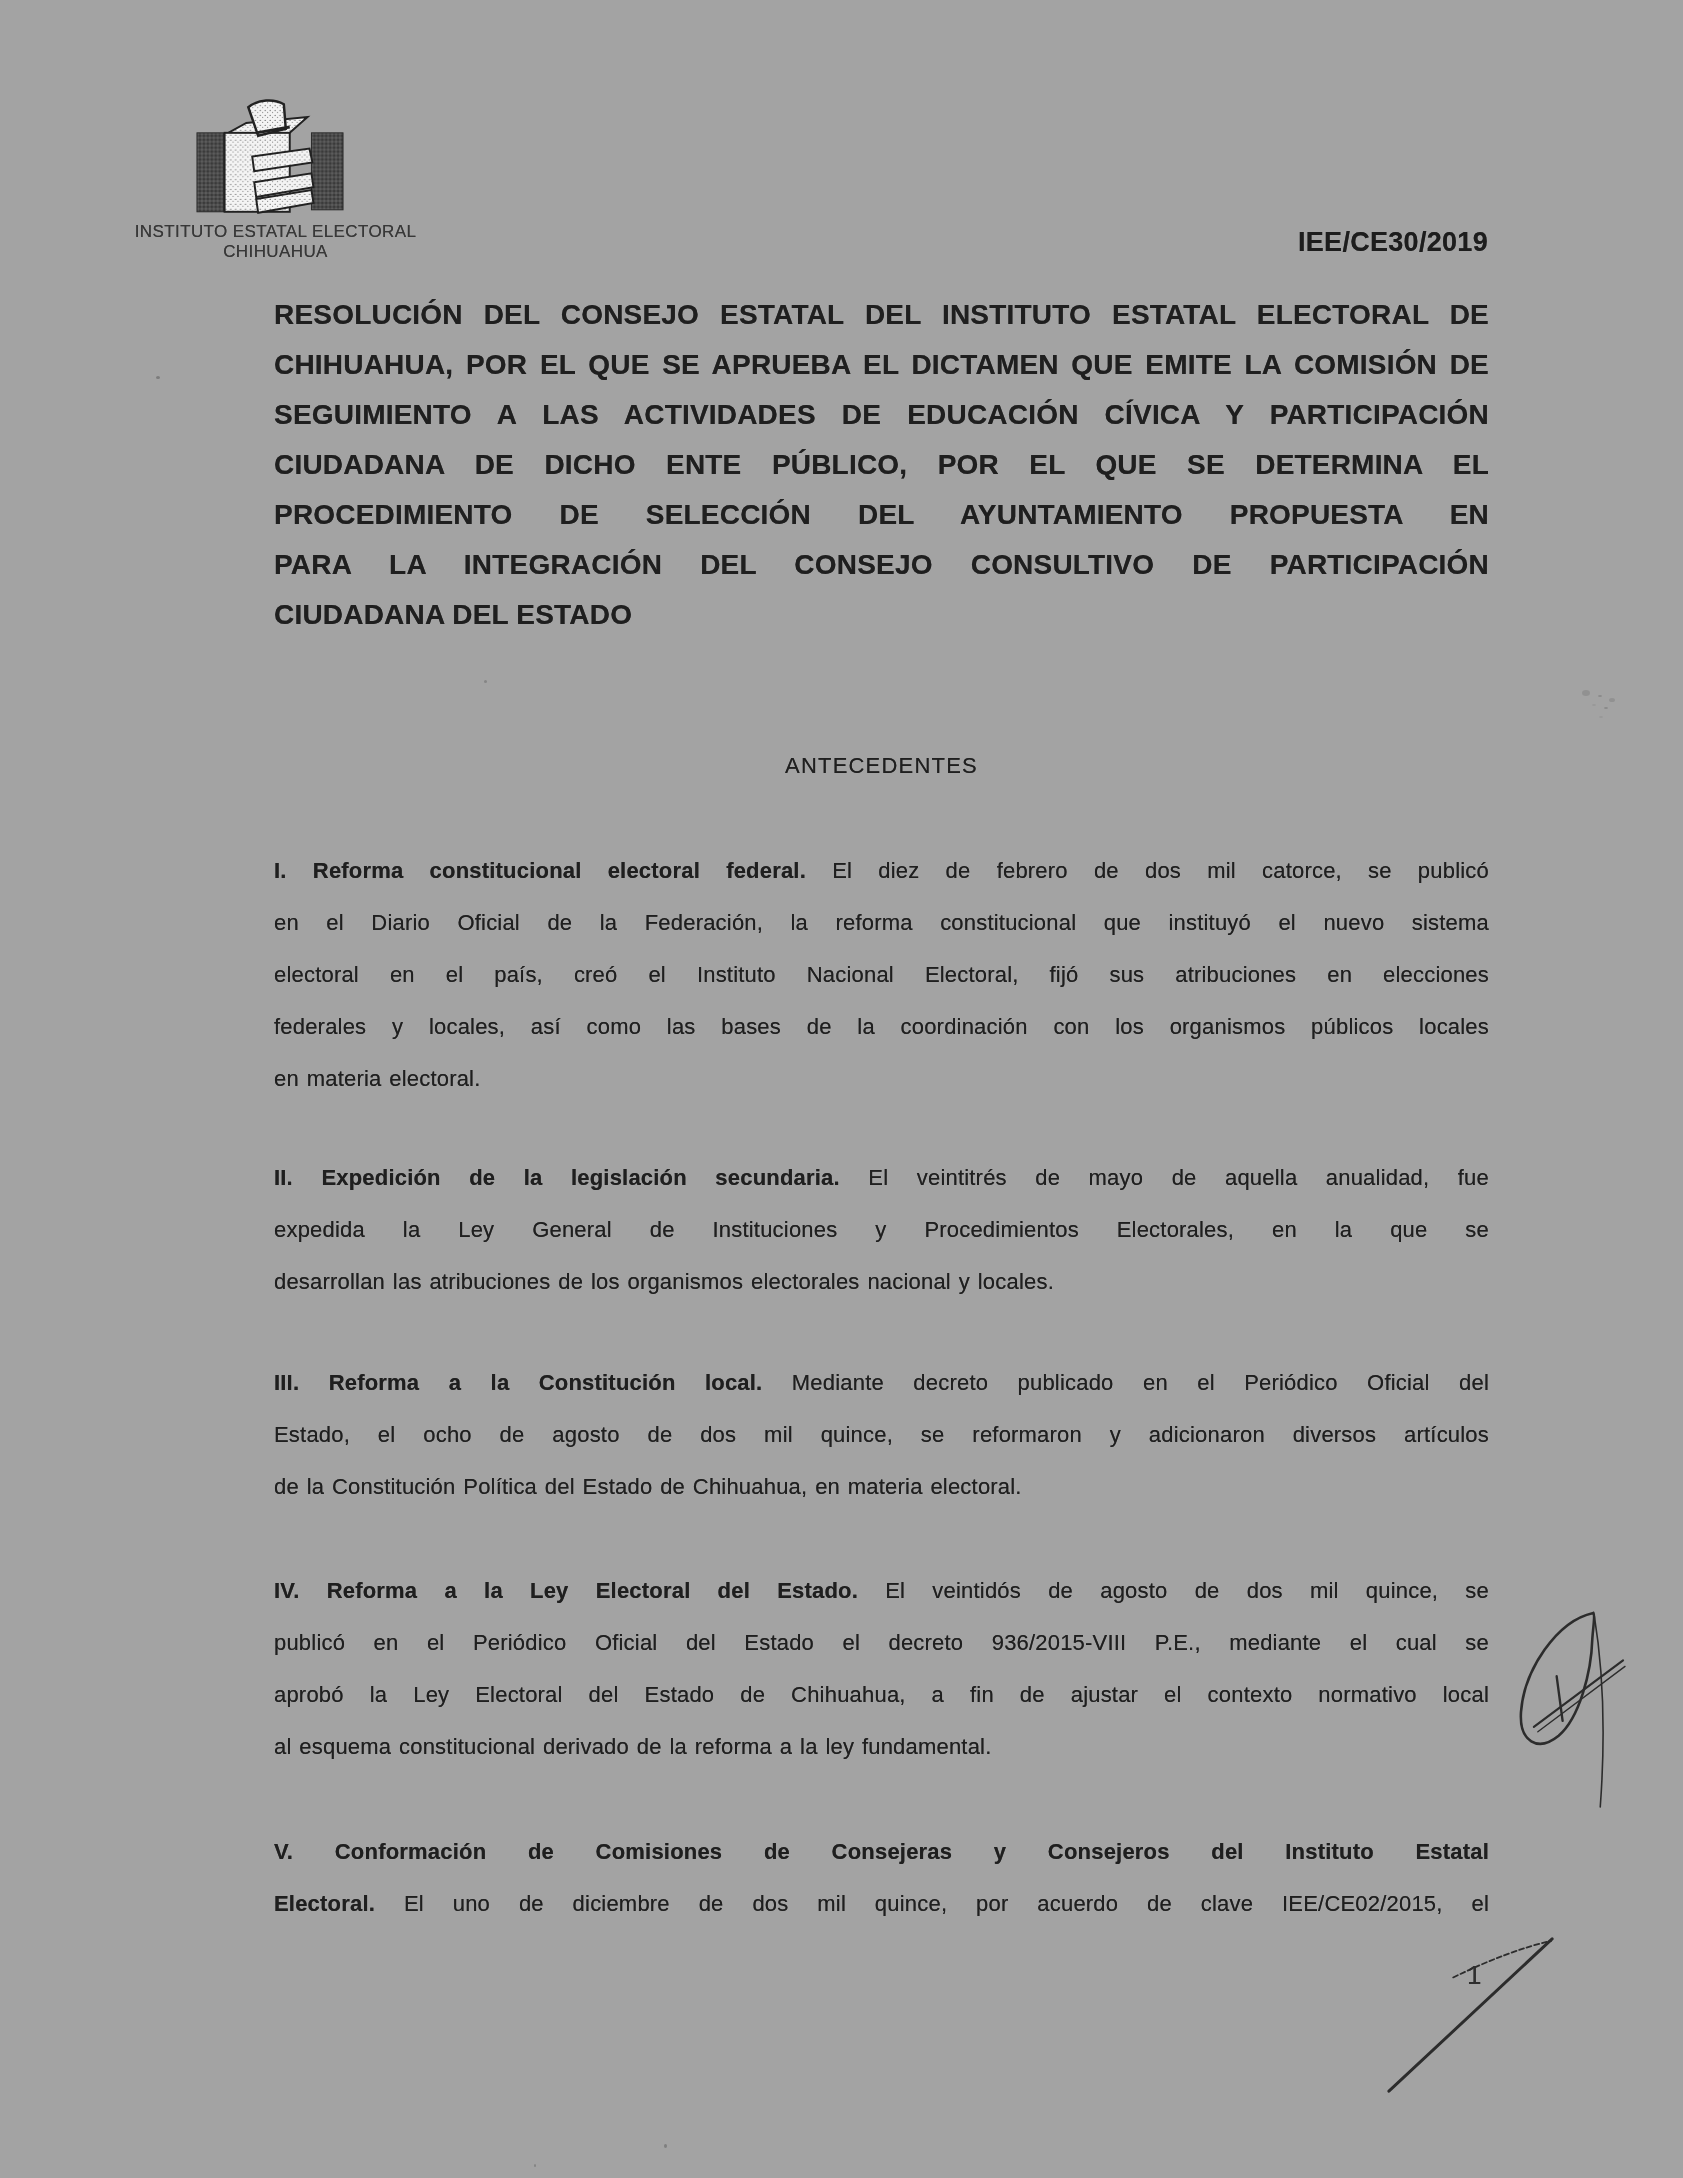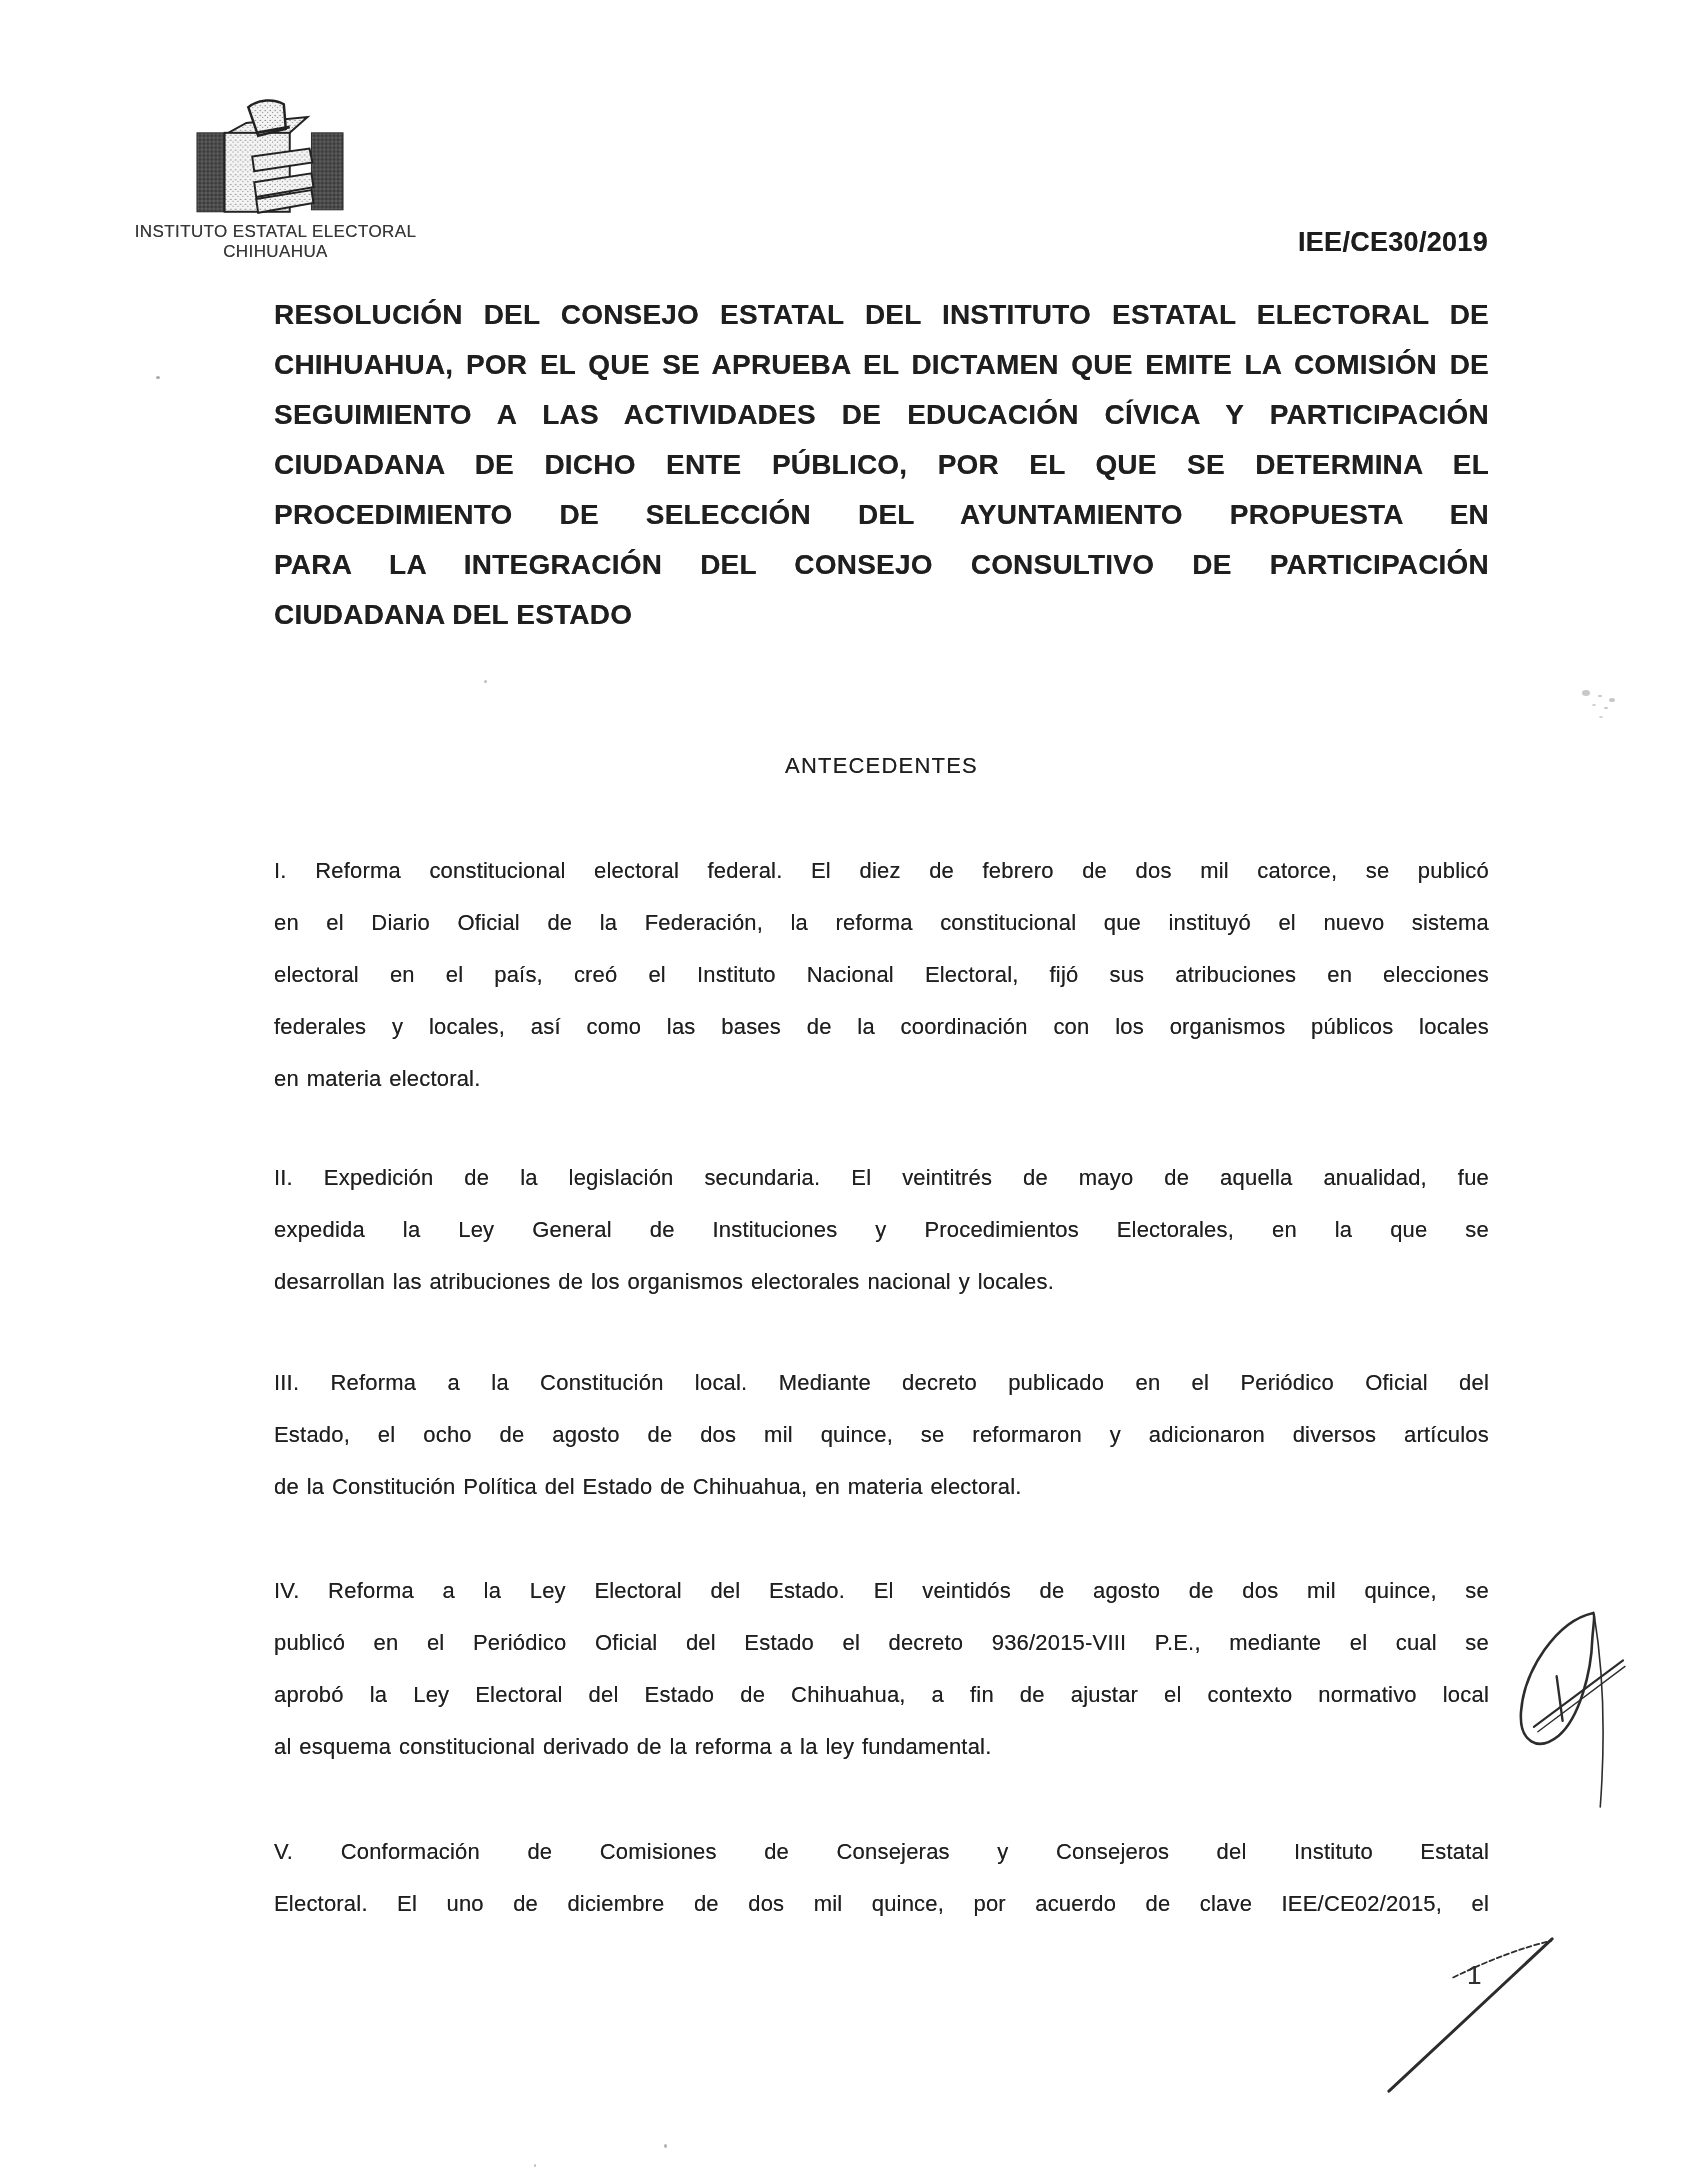--- a/index.html
+++ b/index.html
@@ -1,20 +1,20 @@
 <!DOCTYPE html>
 <html><head>
 <meta charset="utf-8">
 <style>
   html,body{margin:0;padding:0;background:#e8e8e8;}
   .page{
     position:relative;
     width:1683px;height:2178px;
     margin:0 auto;
-    background:#ffffff;
+    background:#a3a3a3;
     font-family:"Liberation Sans","DejaVu Sans",sans-serif;
     color:#1f1f1f;
     overflow:hidden;
   }
   
   .page *{ text-shadow:0 0 0.5px rgba(25,25,25,.65); }
 
   
   .logo-wrap{position:absolute;left:195px;top:99px;width:150px;height:119px;}
   .logo-caption{
@@ -38,21 +38,21 @@
   .section-heading{
     position:absolute;left:274px;width:1215px;top:741px;
     text-align:center;font-size:22px;font-weight:normal;
     letter-spacing:1.2px;line-height:50px;
   }
   .paragraph .line{
     font-size:22px;line-height:52px;letter-spacing:0.2px;word-spacing:1.5px;
     text-align:justify;text-align-last:left;
   }
   .paragraph .line.stretch{text-align-last:justify;}
-  .paragraph .line b{font-weight:normal;margin-top:29px;}
+  .paragraph .line b{font-weight:bold;margin-top:29px;}
 
   #title-block{top:290px;}
   #para-1{top:845px;}
   #para-2{top:1152px;}
   #para-3{top:1357px;}
   #para-4{top:1565px;}
   #para-5{top:1826px;}
 
   
   .rubric{position:absolute;left:1512px;top:1601px;}

